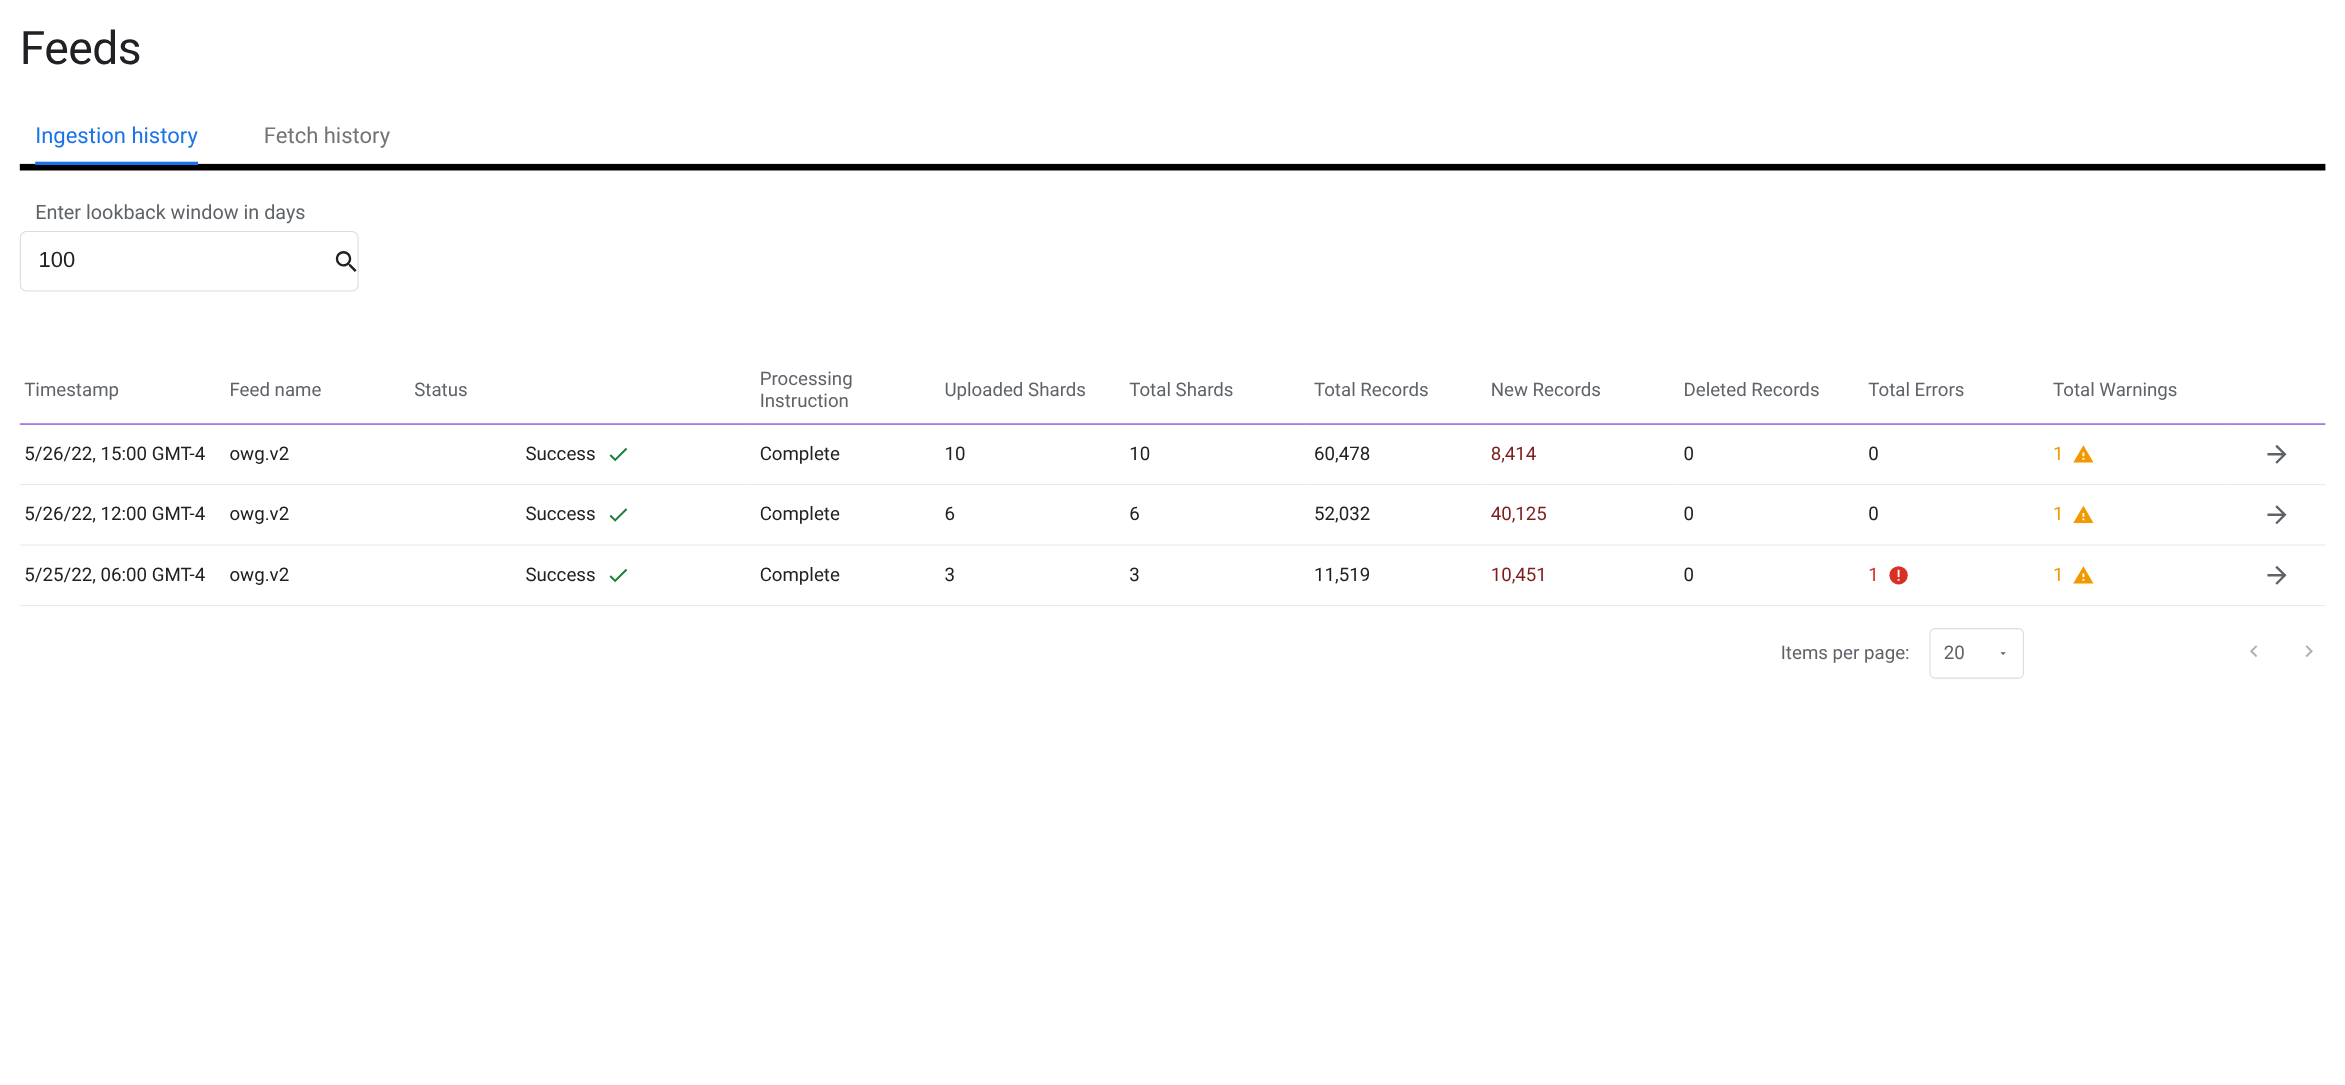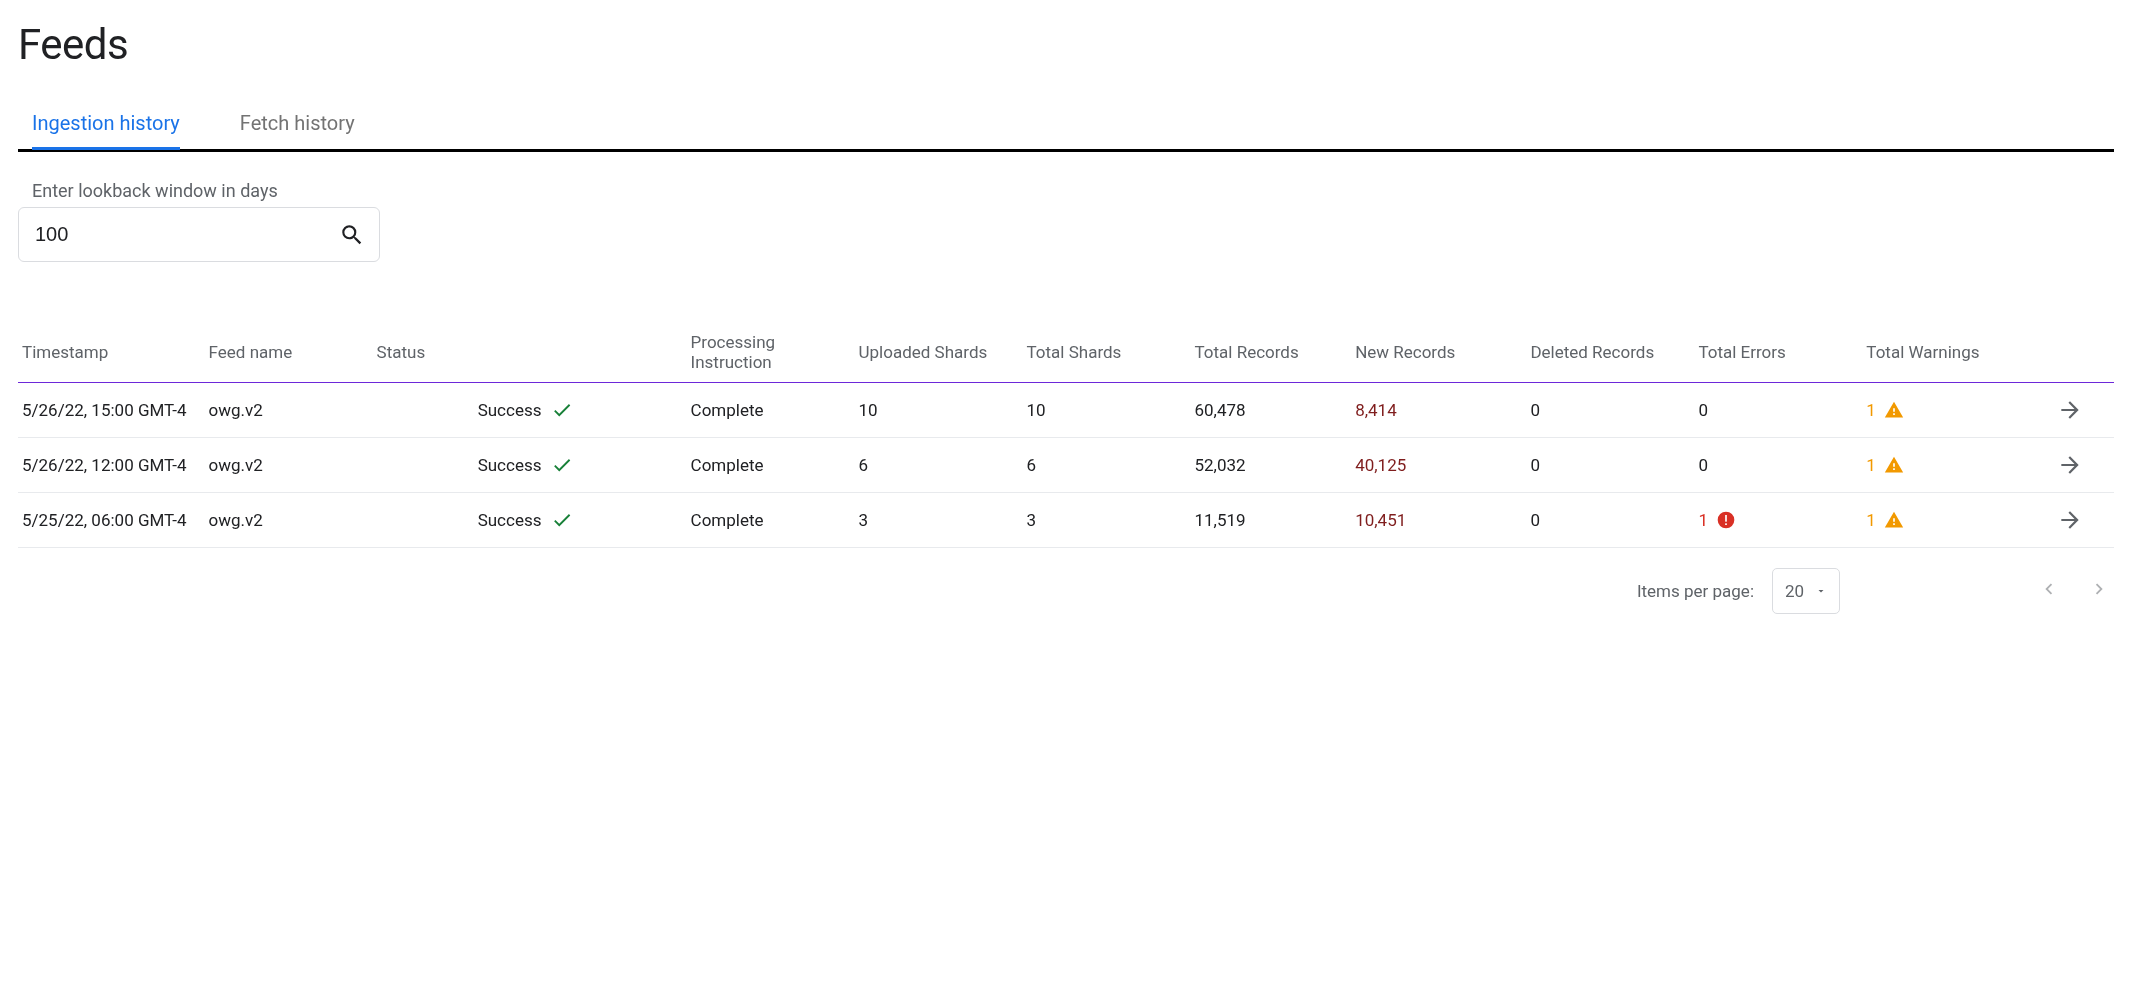--- a/index.html
+++ b/index.html
@@ -11,21 +11,21 @@
     padding: 0 18px;
   }
   .page-title {
     font-size: 42px;
     font-weight: 400;
     margin: 20px 0 30px 0;
     letter-spacing: -0.5px;
   }
   .tabs {
     display: flex;
-    border-bottom: 3px solid #000000;
+    border-bottom: 6px solid #000000;
     gap: 60px;
     padding-left: 14px;
   }
   .tab {
     font-size: 20px;
     padding: 12px 0;
     cursor: pointer;
     color: #737373;
     border-bottom: 3px solid transparent;
     margin-bottom: -1px;
@@ -42,21 +42,21 @@
     font-size: 18px;
     color: #5f6368;
     margin-bottom: 6px;
     padding-left: 14px;
   }
   .lookback-input-wrap {
     display: flex;
     align-items: center;
     border: 1px solid #dadce0;
     border-radius: 6px;
-    width: 362px;
+    width: 308px;
     height: 55px;
     padding: 0 14px 0 14px;
   }
   .lookback-input {
     border: none;
     outline: none;
     font-size: 20px;
     flex: 1;
     color: #202124;
     background: transparent;
@@ -98,21 +98,21 @@
     justify-content: flex-end;
     gap: 18px;
     padding: 20px 4px 30px 0;
     font-size: 17px;
     color: #5f6368;
   }
   .pager-select {
     border: 1px solid #dadce0;
     border-radius: 5px;
     height: 46px;
-    width: 68px;
+    width: 86px;
     display: flex;
     align-items: center;
     justify-content: space-between;
     padding: 0 12px;
     cursor: pointer;
     color: #5f6368;
     font-size: 17px;
   }
   .pager-nav { display:flex; gap: 28px; margin-left: 180px; }
   .pager-nav .nav-btn { cursor: pointer; opacity: 0.5; }

